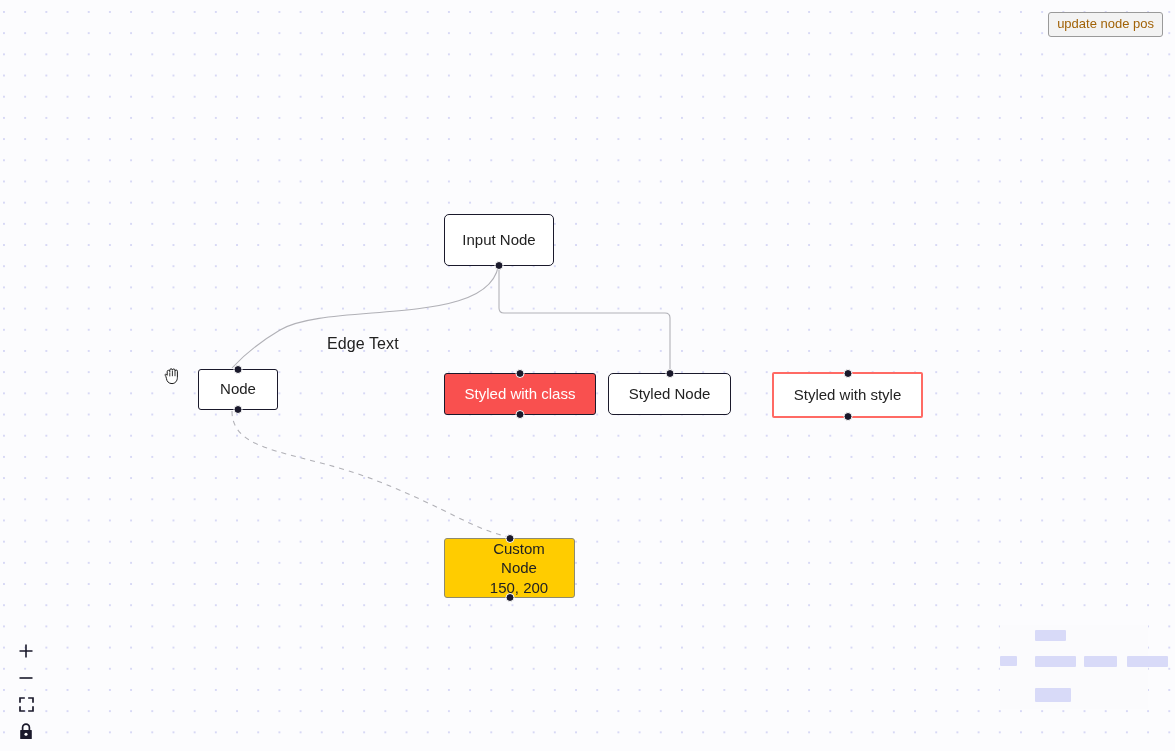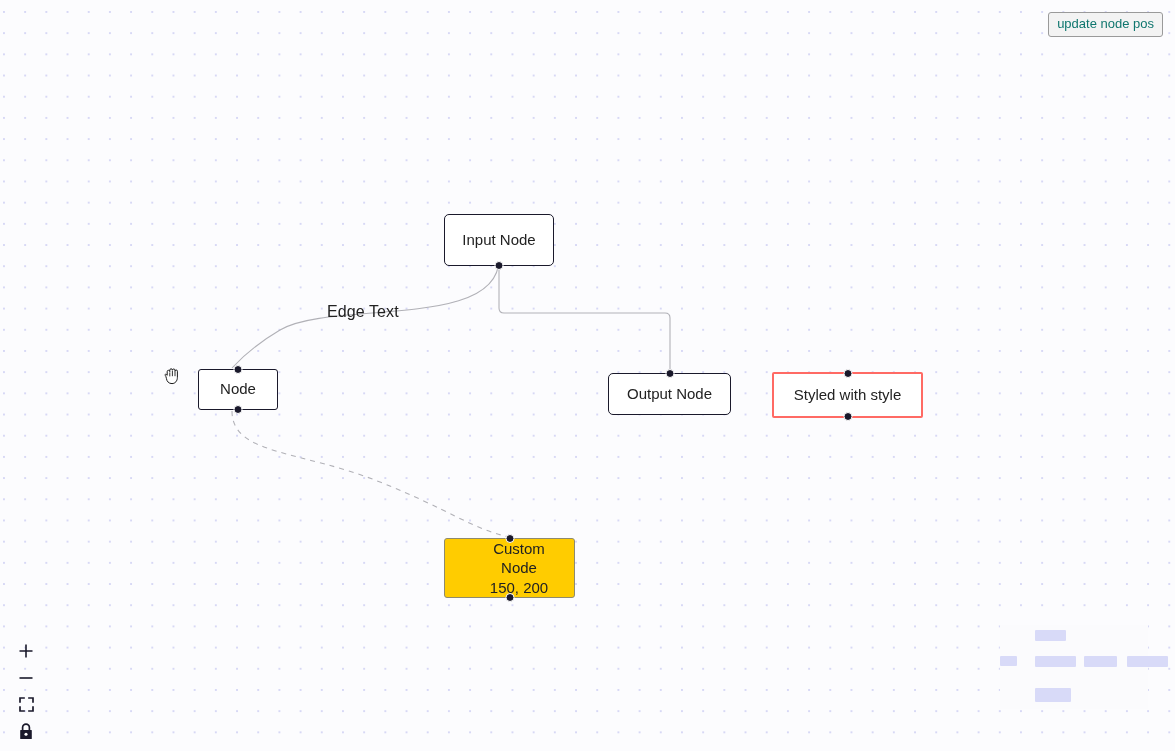--- a/index.html
+++ b/index.html
@@ -31,20 +31,21 @@
   }
   .edge-path { fill: none; stroke: #b1b1b7; stroke-width: 1.1px; }
   .edge-path.dashed { stroke-dasharray: 5 5; }
 
   .edge-label {
     position: absolute;
     font-size: 16px;
     color: #222;
     white-space: nowrap;
     letter-spacing: 0.1px;
+    margin-top: 32px;
   }
 
   
   .node {
     position: absolute;
     display: flex;
     align-items: center;
     justify-content: center;
     font-size: 15px;
     line-height: 1.25;
@@ -99,21 +100,21 @@
   
   #update-pos-btn {
     position: absolute;
     right: 12px; top: 12px;
     font-family: "Liberation Sans", sans-serif;
     font-size: 13px;
     padding: 3px 8px 4px 8px;
     background: #f3f3f3;
     border: 1px solid #9a9a9a;
     border-radius: 3px;
-    color: #0f766e;
+    color: #a16207;
     cursor: pointer;
     line-height: 1.25;
   }
 
   
   #controls {
     position: absolute;
     left: 12px; bottom: 6px;
     display: flex;
     flex-direction: column;
@@ -172,24 +173,29 @@
     <span>Input Node</span>
     <div class="handle bottom"></div>
   </div>
 
   <div class="node" style="left:198px; top:369px; width:80px; height:41px;">
     <div class="handle top"></div>
     <span>Node</span>
     <div class="handle bottom"></div>
   </div>
 
+  <div class="node styled-class" style="left:444px; top:373px; width:152px; height:42px;">
+    <div class="handle top"></div>
+    <span>Styled with class</span>
+    <div class="handle bottom"></div>
+  </div>
 
   <div class="node output" style="left:608px; top:373px; width:123px; height:42px;">
     <div class="handle top"></div>
-    <span>Output Node</span>
+    <span>Styled Node</span>
   </div>
 
   <div class="node styled-style" style="left:772px; top:372px; width:151px; height:46px;">
     <div class="handle top"></div>
     <span>Styled with style</span>
     <div class="handle bottom"></div>
   </div>
 
   <div class="node custom" style="left:444px; top:538px; width:131px; height:60px;">
     <div class="handle top"></div>

